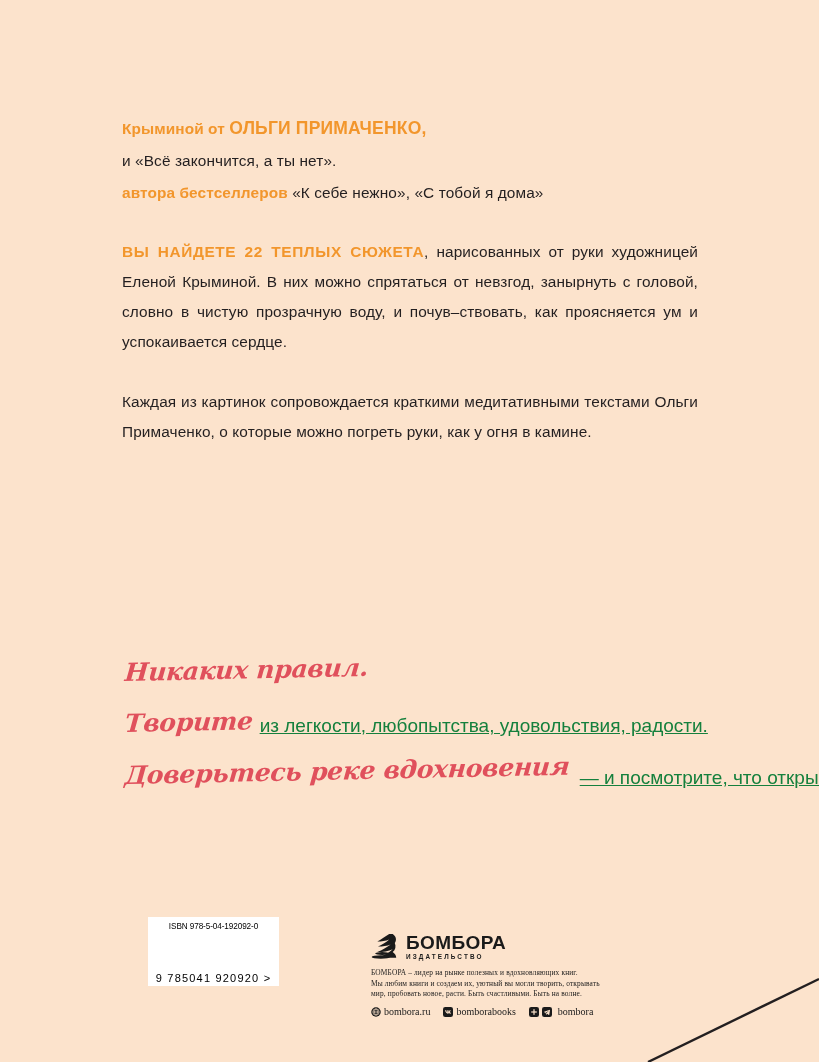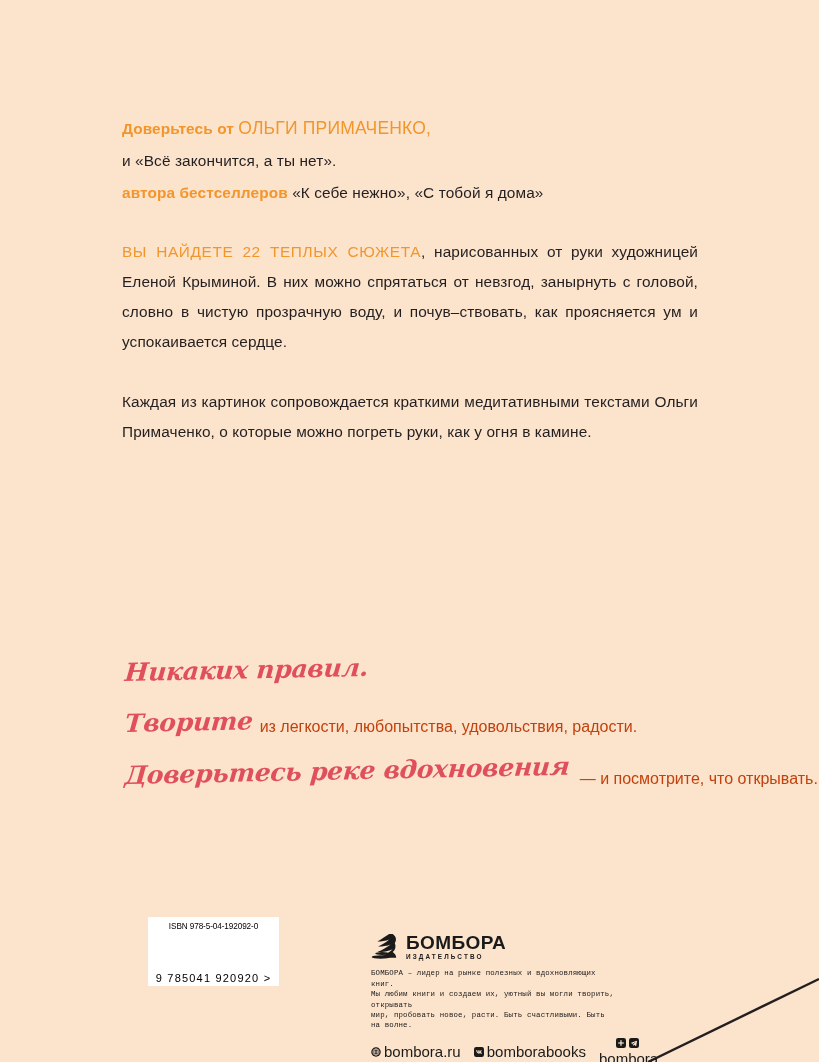--- a/index.html
+++ b/index.html
@@ -41,21 +41,21 @@
   .para.intro {
     text-align: left;
     margin-bottom: 29px;
   }
   .accent-b {
     color: #F2962C;
     font-weight: bold;
   }
   .accent-caps {
     color: #F2962C;
-    font-weight: normal;
+    font-weight: bold;
     letter-spacing: 0.6px;
   }
 
   .intro-line1 {
     display: block;
     margin-bottom: 2px;
   }
   .name-big {
     font-size: 17.5px;
     letter-spacing: 0.2px;
@@ -85,24 +85,25 @@
     letter-spacing: -0.3px;
     transform: skewX(-6deg) rotate(-1.2deg);
     transform-origin: left bottom;
     display: inline-block;
     line-height: 1;
   }
   .script-row.r1 { margin-bottom: 26px; }
   .script-row.r2 { margin-bottom: 27px; }
 
   .tail {
-    font-size: 16px;
-    color: #c2410c;
+    font-size: 19px;
+    color: #15803d;
     margin-left: 8px;
     line-height: 1;
+    text-decoration: underline;
   }
   .tail-dash { margin-left: 12px; }
 
   
   .footer {
     position: absolute;
     left: 0;
     top: 905px;
     width: 819px;
     height: 110px;
@@ -183,43 +184,44 @@
     font-family: "Liberation Sans", sans-serif;
     font-size: 6.4px;
     font-weight: bold;
     color: #1A1A1A;
     letter-spacing: 2.1px;
     margin-top: 2px;
     line-height: 1;
   }
 
   .blurb {
-    font-family: Liberation Mono, monospace;
+    font-family: Liberation Serif, serif;
     font-size: 7.4px;
     line-height: 10.4px;
     color: #1A1A1A;
     letter-spacing: 0.15px;
     margin-bottom: 7px;
     max-width: 246px;
   }
 
   .socials {
     display: flex;
     align-items: center;
     gap: 4px;
-    font-size: 15px;
+    font-size: 10px;
     color: #1A1A1A;
+    font-family: Liberation Serif, serif;
   }
   .social-item {
     display: flex;
     align-items: center;
     gap: 3px;
     margin-right: 9px;
   }
-  .social-item:last-child { margin-right: 0; flex-direction: column; }
+  .social-item:last-child { margin-right: 0; }
   .sicon {
     width: 10px;
     height: 10px;
     flex: none;
     display: block;
   }
   .social-label { line-height: 1; }
   .social-pair-icons {
     display: flex;
     gap: 3px;
@@ -237,21 +239,21 @@
   }
 </style>
 </head>
 <body>
 
 <div class="page">
 
   <div class="content">
 
     <p class="para intro">
-      <span class="intro-line1"><span class="accent-b">Доверьтесь от </span><span class="accent-caps name-big">ОЛЬГИ ПРИМАЧЕНКО,</span></span>
+      <span class="intro-line1"><span class="accent-b">Крыминой от </span><span class="accent-caps name-big">ОЛЬГИ ПРИМАЧЕНКО,</span></span>
       <span class="intro-line1">и «Всё закончится, а ты нет».</span>
       <span class="intro-line1"><span class="accent-b">автора бестселлеров </span><span>«К себе нежно», «С тобой я дома»</span></span>
     </p>
 
 
     <p class="para"><span class="accent-caps">ВЫ НАЙДЕТЕ 22 ТЕПЛЫХ СЮЖЕТА</span><span>, нарисованных от руки художницей Еленой Крыминой. В них можно спрятаться от невзгод, занырнуть с головой, словно в чистую прозрачную воду, и почув–ствовать, как проясняется ум и успокаивается сердце.</span></p>
 
 
     <p class="para">Каждая из картинок сопровождается краткими медитативными текстами Ольги Примаченко, о которые можно погреть руки, как у огня в камине.</p>
 

